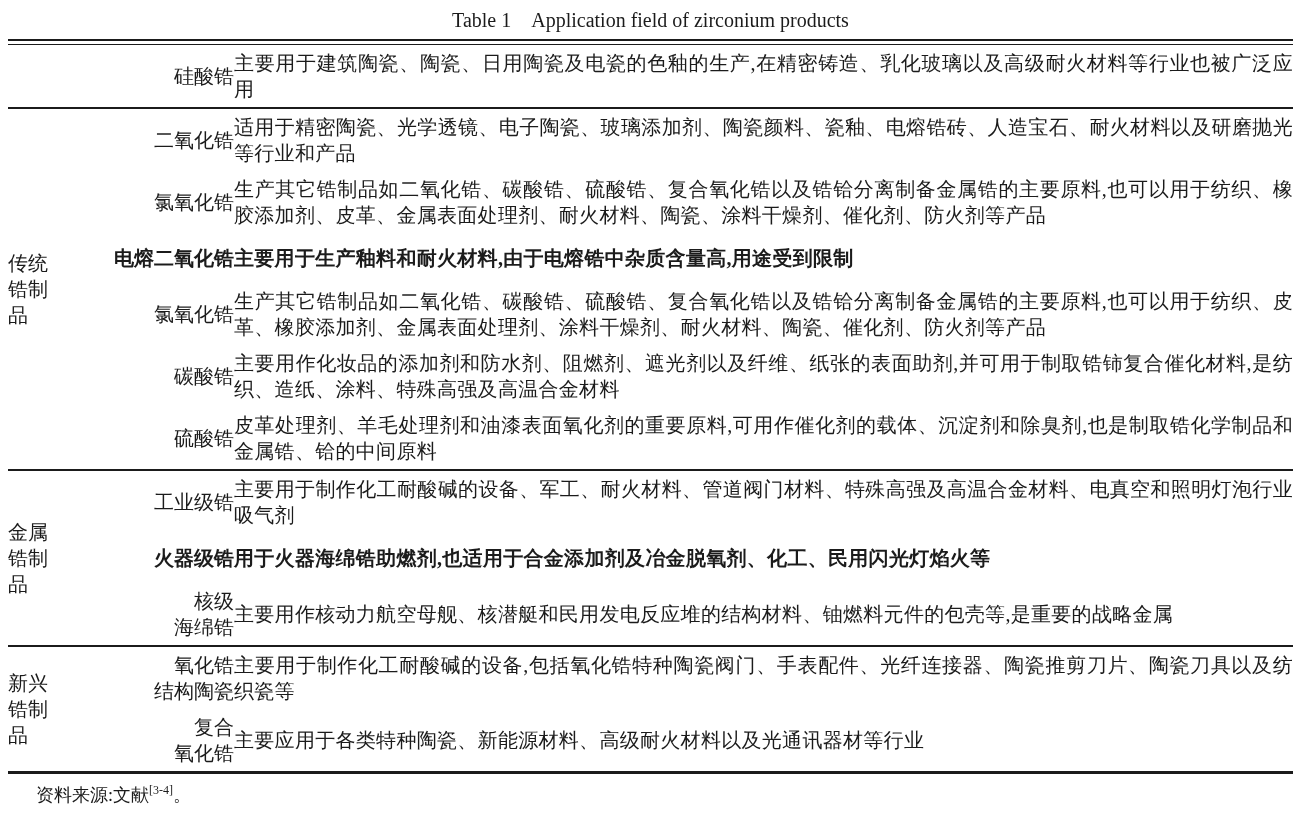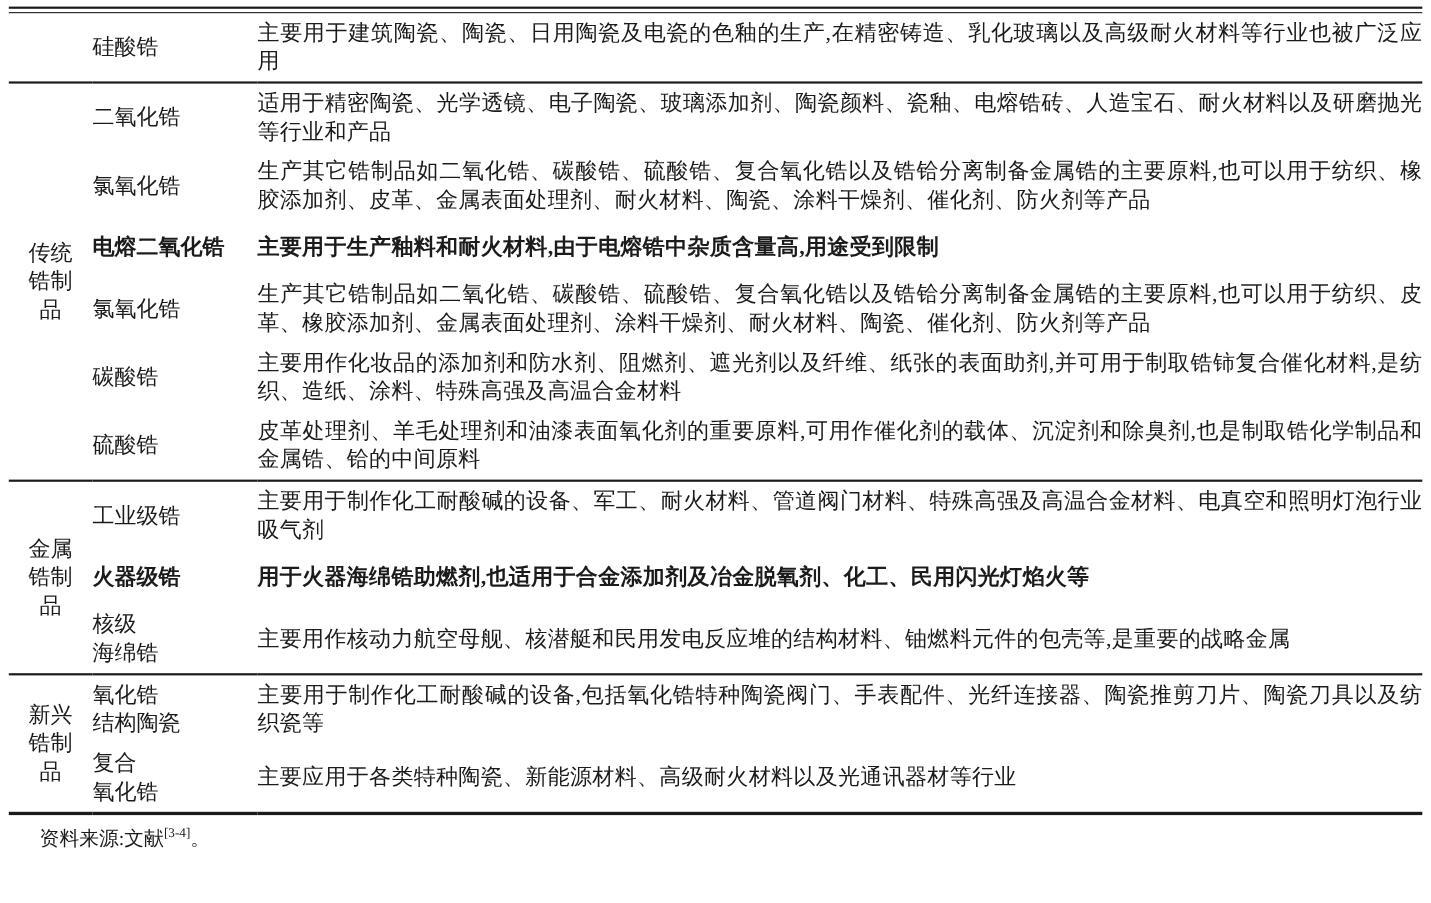--- a/index.html
+++ b/index.html
@@ -43,27 +43,26 @@
   }
   table.apptable td {
     font-size: 20px;
     line-height: 26px;
     vertical-align: middle;
     padding: 5px 0;
   }
   col.col-group { width: 76px; }
   col.col-name  { width: 150px; }
   td.c-group {
-    text-align: center;
     white-space: pre-line;
     line-height: 29px;
     border-bottom: 2px solid #1b1b1b;
   }
   td.c-name {
-    text-align: left;
+    text-align: right;
     white-space: pre-line;
   }
   td.c-desc {
     text-align: justify;
     padding-left: 12px;
     padding-right: 4px;
     letter-spacing: 0.3px;
     margin-top: 12px;
   }
   tr.sep > td { border-bottom: 2px solid #1b1b1b; }
@@ -74,20 +73,21 @@
     line-height: 26px;
     padding: 3px 0 6px 28px;
   }
   .footnote sup { font-size: 12px; }
 </style>
 </head>
 <body>
 
 <div class="sheet">
 
+  <div class="title-en">Table 1　Application field of zirconium products</div>
 
   <div class="rule-top"></div>
 
   <table class="apptable">
     <colgroup>
       <col class="col-group">
       <col class="col-name">
       <col>
     </colgroup>
     <tbody>

